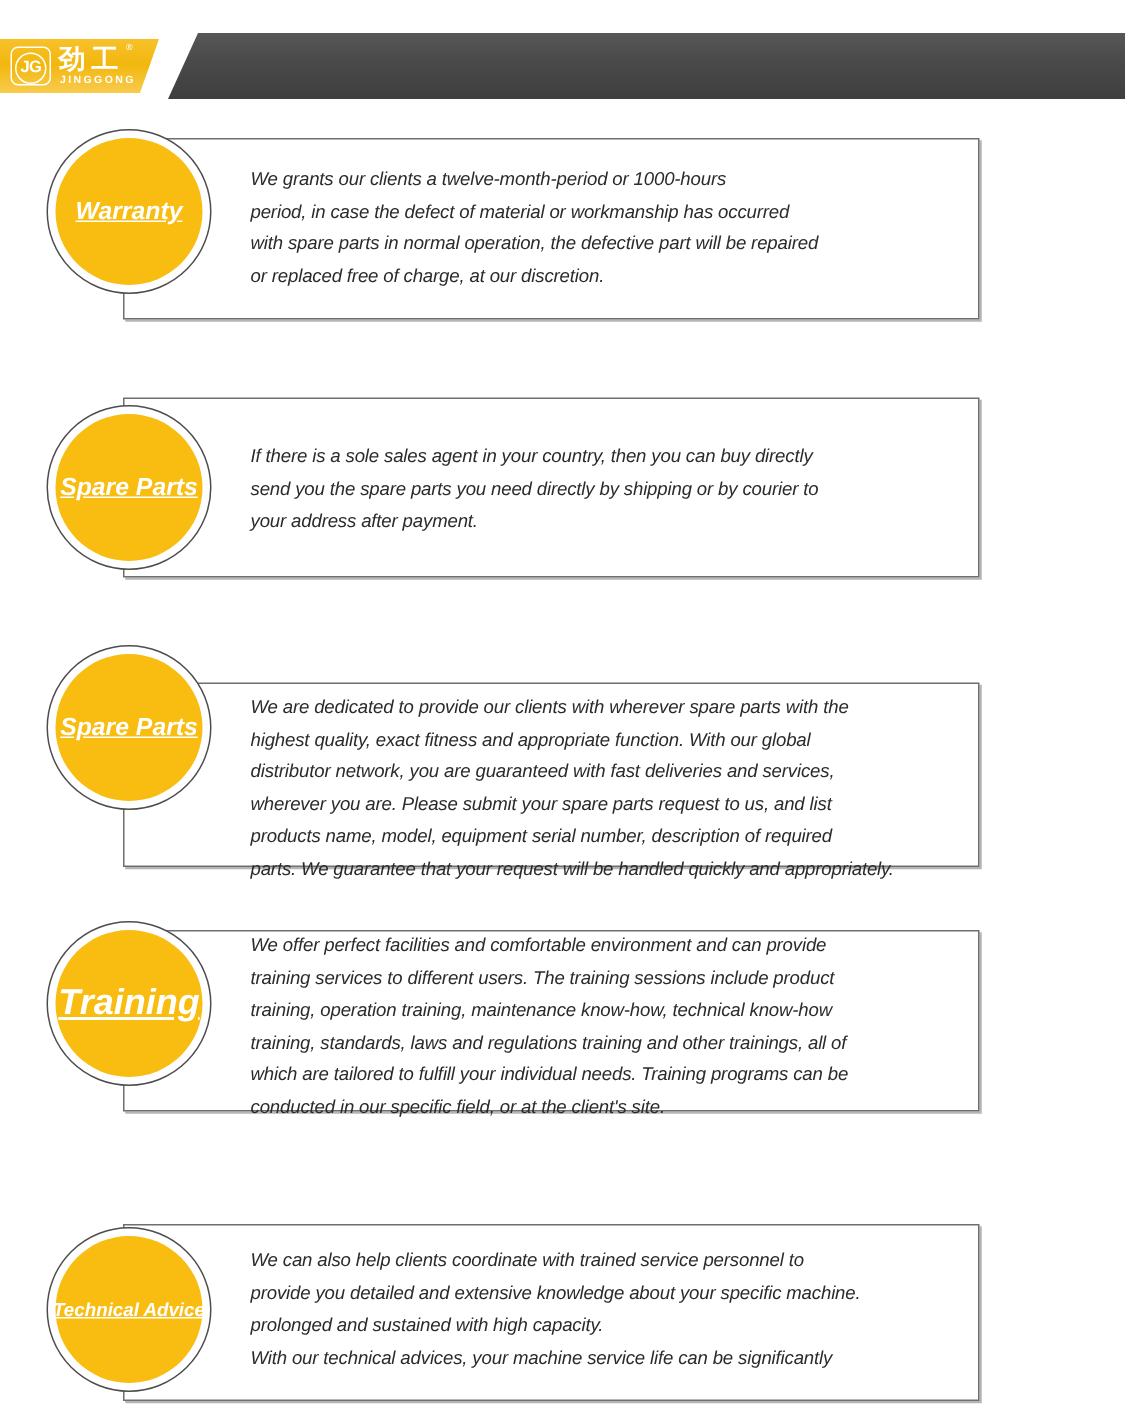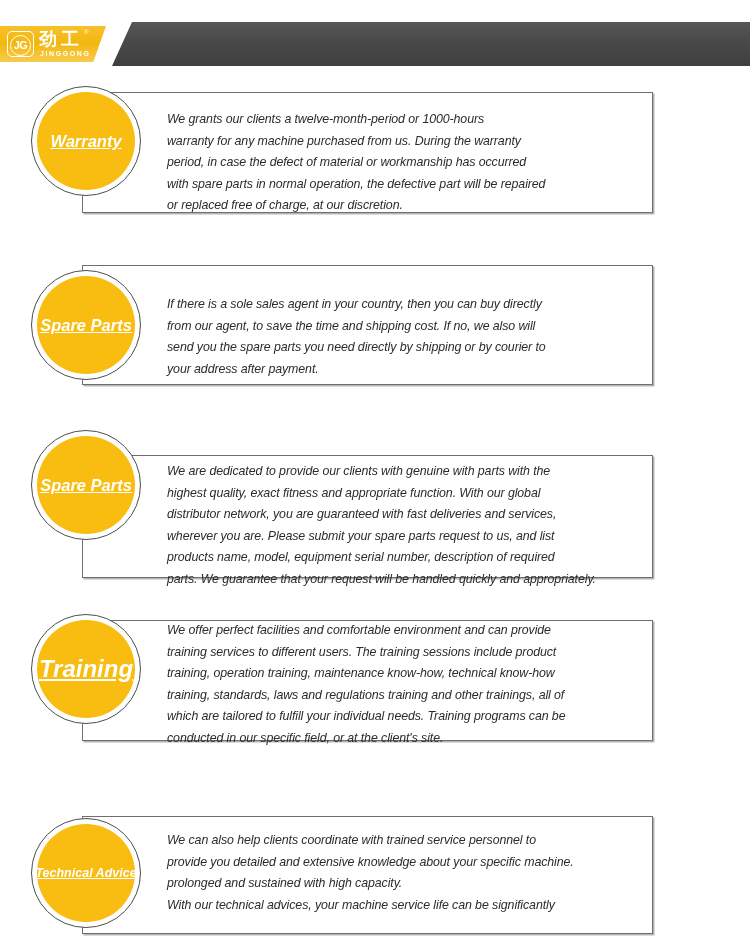--- a/index.html
+++ b/index.html
@@ -238,49 +238,47 @@
   </div>
 
   <div class="block" id="block-1">
     <div class="block-box"></div>
     <div class="badge-ring"></div>
     <div class="badge-disc">
       <span class="badge-label sz-md">Warranty</span>
     </div>
     <div class="block-text">
       <span class="ln">We grants our clients a twelve-month-period or 1000-hours</span>
-      <span class="ln">warranty for any machine purchased from us. During the warranty</span>
       <span class="ln">period, in case the defect of material or workmanship has occurred</span>
       <span class="ln">with spare parts in normal operation, the defective part will be repaired</span>
       <span class="ln">or replaced free of charge, at our discretion.</span>
     </div>
   </div>
 
   <div class="block" id="block-2">
     <div class="block-box"></div>
     <div class="badge-ring"></div>
     <div class="badge-disc">
       <span class="badge-label sz-md">Spare Parts</span>
     </div>
     <div class="block-text">
       <span class="ln">If there is a sole sales agent in your country, then you can buy directly</span>
-      <span class="ln"> from our agent, to save the time and shipping cost. If no, we also will</span>
       <span class="ln">send you the spare parts you need directly by shipping or by courier to</span>
       <span class="ln">your address after payment.</span>
     </div>
   </div>
 
   <div class="block" id="block-3">
     <div class="block-box"></div>
     <div class="badge-ring"></div>
     <div class="badge-disc">
       <span class="badge-label sz-md">Spare Parts</span>
     </div>
     <div class="block-text">
-      <span class="ln">We are dedicated to provide our clients with genuine with parts with the</span>
+      <span class="ln">We are dedicated to provide our clients with wherever spare parts with the</span>
       <span class="ln">highest quality, exact fitness and appropriate function. With our global</span>
       <span class="ln">distributor network, you are guaranteed with fast deliveries and services,</span>
       <span class="ln">wherever you are. Please submit your spare parts request to us, and list</span>
       <span class="ln">products name, model, equipment serial number, description of required</span>
       <span class="ln">parts. We guarantee that your request will be handled quickly and appropriately.</span>
     </div>
   </div>
 
   <div class="block" id="block-4">
     <div class="block-box"></div>

